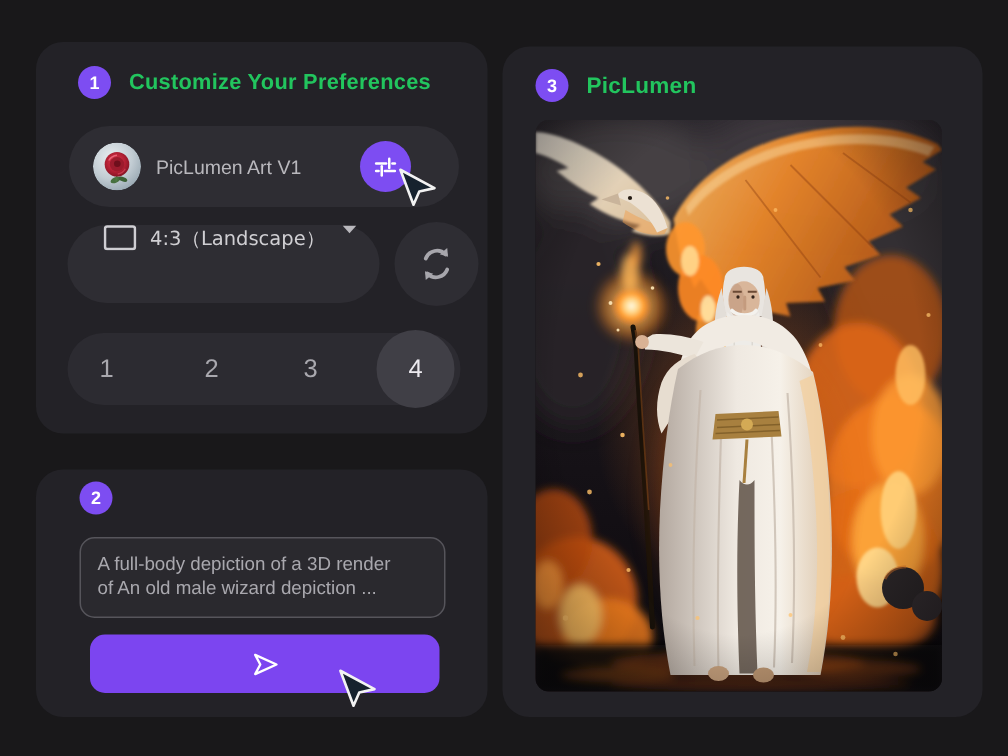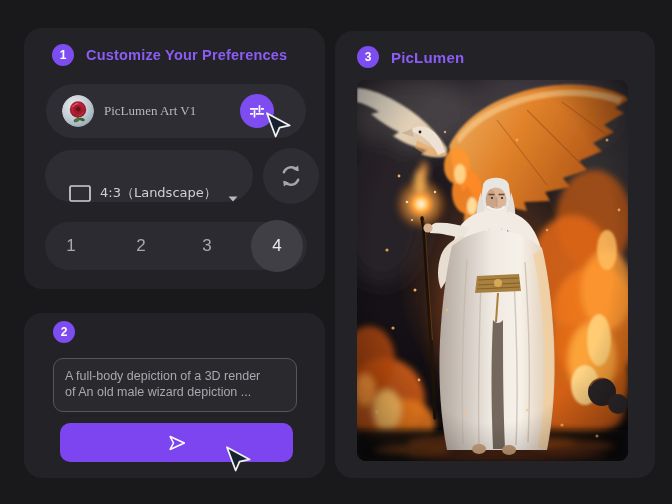--- a/index.html
+++ b/index.html
@@ -6,34 +6,34 @@
   .stage{position:relative;width:672px;height:504px;background:#19181a;overflow:hidden;
          font-family:"Liberation Sans",sans-serif;}
   .panel{position:absolute;background:#232227;border-radius:18px;}
   #panel-customize{left:24px;top:28px;width:301px;height:261px;}
   #panel-prompt{left:24px;top:313px;width:301px;height:165px;}
   #panel-download{left:335px;top:31px;width:320px;height:447px;}
 
   .step-header{position:absolute;display:flex;align-items:center;gap:12px;}
   .badge{width:22px;height:22px;border-radius:50%;background:#7d4df2;color:#fff;
          font-size:12px;font-weight:700;display:flex;align-items:center;justify-content:center;flex:0 0 auto;}
-  .step-title{color:#8b5cf6;font-size:14.5px;font-weight:700;letter-spacing:.2px;white-space:nowrap;}
+  .step-title{color:#22c55e;font-size:14.5px;font-weight:700;letter-spacing:.2px;white-space:nowrap;}
 
   
   .model-pill{position:absolute;left:22px;top:56px;width:260px;height:54px;border-radius:27px;
               background:#2e2d33;}
   .rose{position:absolute;left:16px;top:11px;width:32px;height:32px;border-radius:50%;overflow:hidden;}
   .model-name{position:absolute;left:58px;top:0;height:54px;display:flex;align-items:center;
-              color:#b9b8bd;font-size:13px;font-family:Liberation Serif, serif;}
+              color:#b9b8bd;font-size:13px;}
   .sliders-btn{position:absolute;left:194px;top:10px;width:34px;height:34px;border-radius:50%;
                background:#7d4df2;border:none;display:flex;align-items:center;justify-content:center;padding:0;}
 
   
   .aspect-pill{position:absolute;left:21px;top:122px;width:208px;height:52px;border-radius:26px;
-               background:#2e2d33;display:flex;align-items:flex-end;}
+               background:#2e2d33;display:flex;align-items:flex-start;}
   .aspect-rect{margin-left:24px;flex:0 0 auto;}
   .aspect-label{margin-left:9px;color:#d0cfd3;font-size:13px;font-family:"DejaVu Sans","Liberation Sans",sans-serif;white-space:nowrap;}
   .caret{margin-left:11px;flex:0 0 auto;}
   .refresh-btn{position:absolute;left:239px;top:120px;width:56px;height:56px;border-radius:50%;
                background:#2e2d33;border:none;display:flex;align-items:center;justify-content:center;padding:0;}
 
   
   .count-pill{position:absolute;left:21px;top:194px;width:262px;height:48px;border-radius:24px;
               background:#2c2b31;}
   .count-opt{position:absolute;top:0;width:40px;height:48px;display:flex;align-items:center;justify-content:center;

